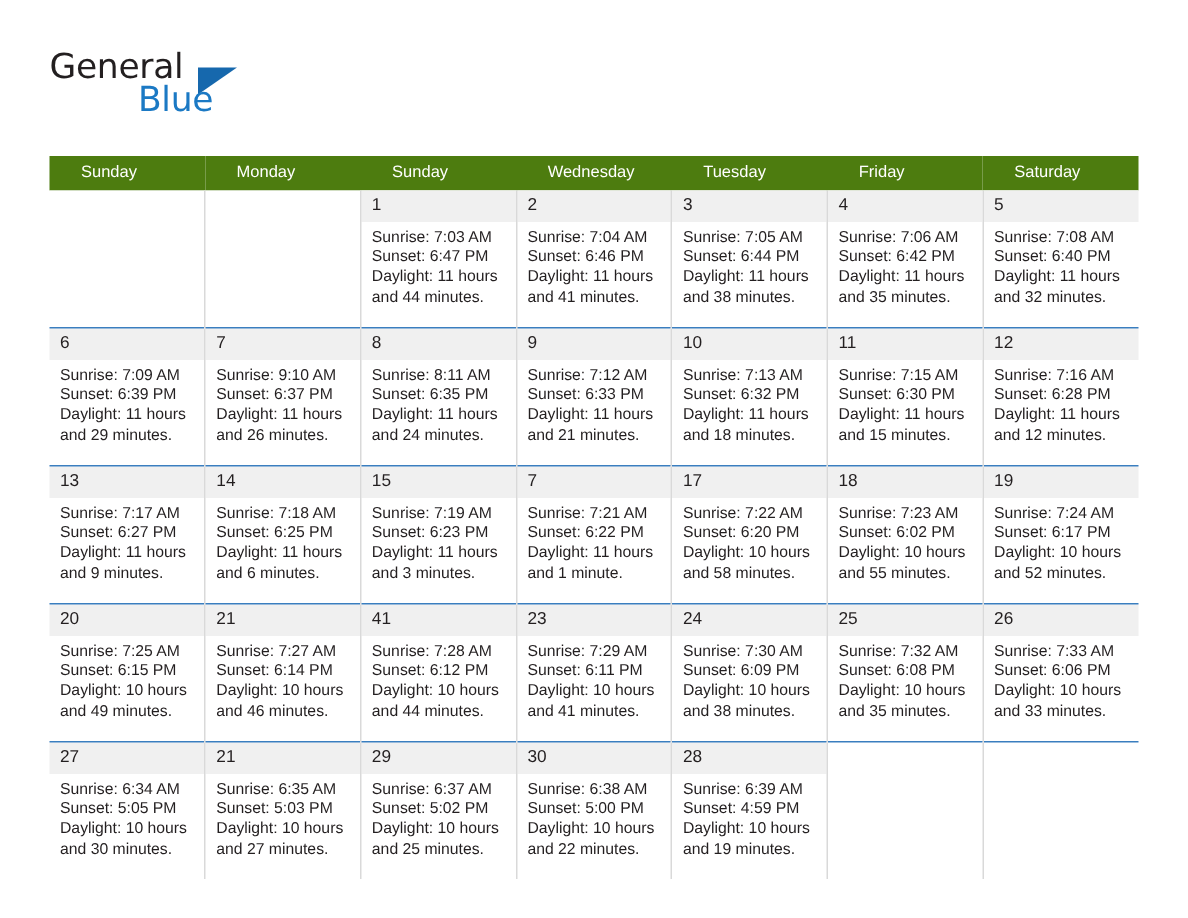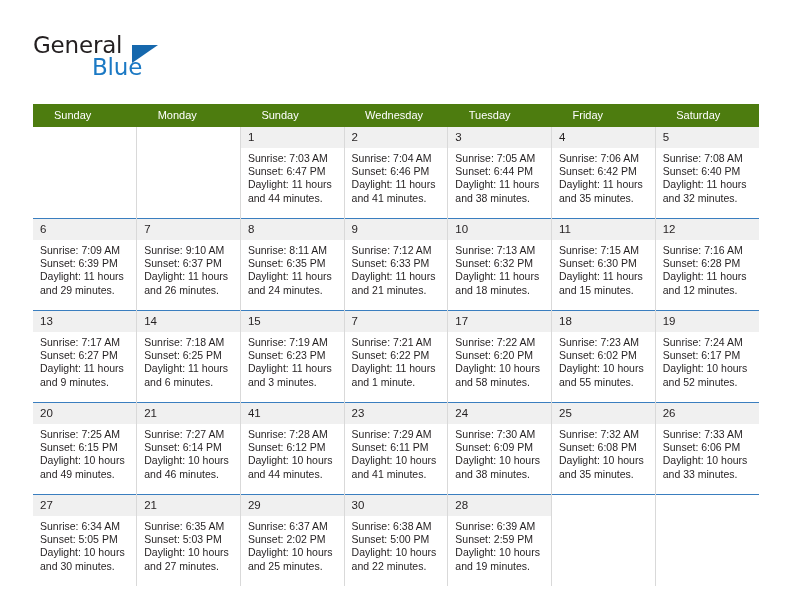--- a/index.html
+++ b/index.html
@@ -392,35 +392,35 @@
             <td class="day">
               <div class="datenum">21</div>
               <div class="info">Sunrise: 6:35 AM
 Sunset: 5:03 PM
 Daylight: 10 hours
 and 27 minutes.</div>
             </td>
             <td class="day">
               <div class="datenum">29</div>
               <div class="info">Sunrise: 6:37 AM
-Sunset: 2:02 PM
+Sunset: 5:02 PM
 Daylight: 10 hours
 and 25 minutes.</div>
             </td>
             <td class="day">
               <div class="datenum">30</div>
               <div class="info">Sunrise: 6:38 AM
 Sunset: 5:00 PM
 Daylight: 10 hours
 and 22 minutes.</div>
             </td>
             <td class="day">
               <div class="datenum">28</div>
               <div class="info">Sunrise: 6:39 AM
-Sunset: 2:59 PM
+Sunset: 4:59 PM
 Daylight: 10 hours
 and 19 minutes.</div>
             </td>
             <td class="day empty">
               <div class="datenum"></div>
               <div class="info"></div>
             </td>
             <td class="day last empty">
               <div class="datenum"></div>
               <div class="info"></div>

